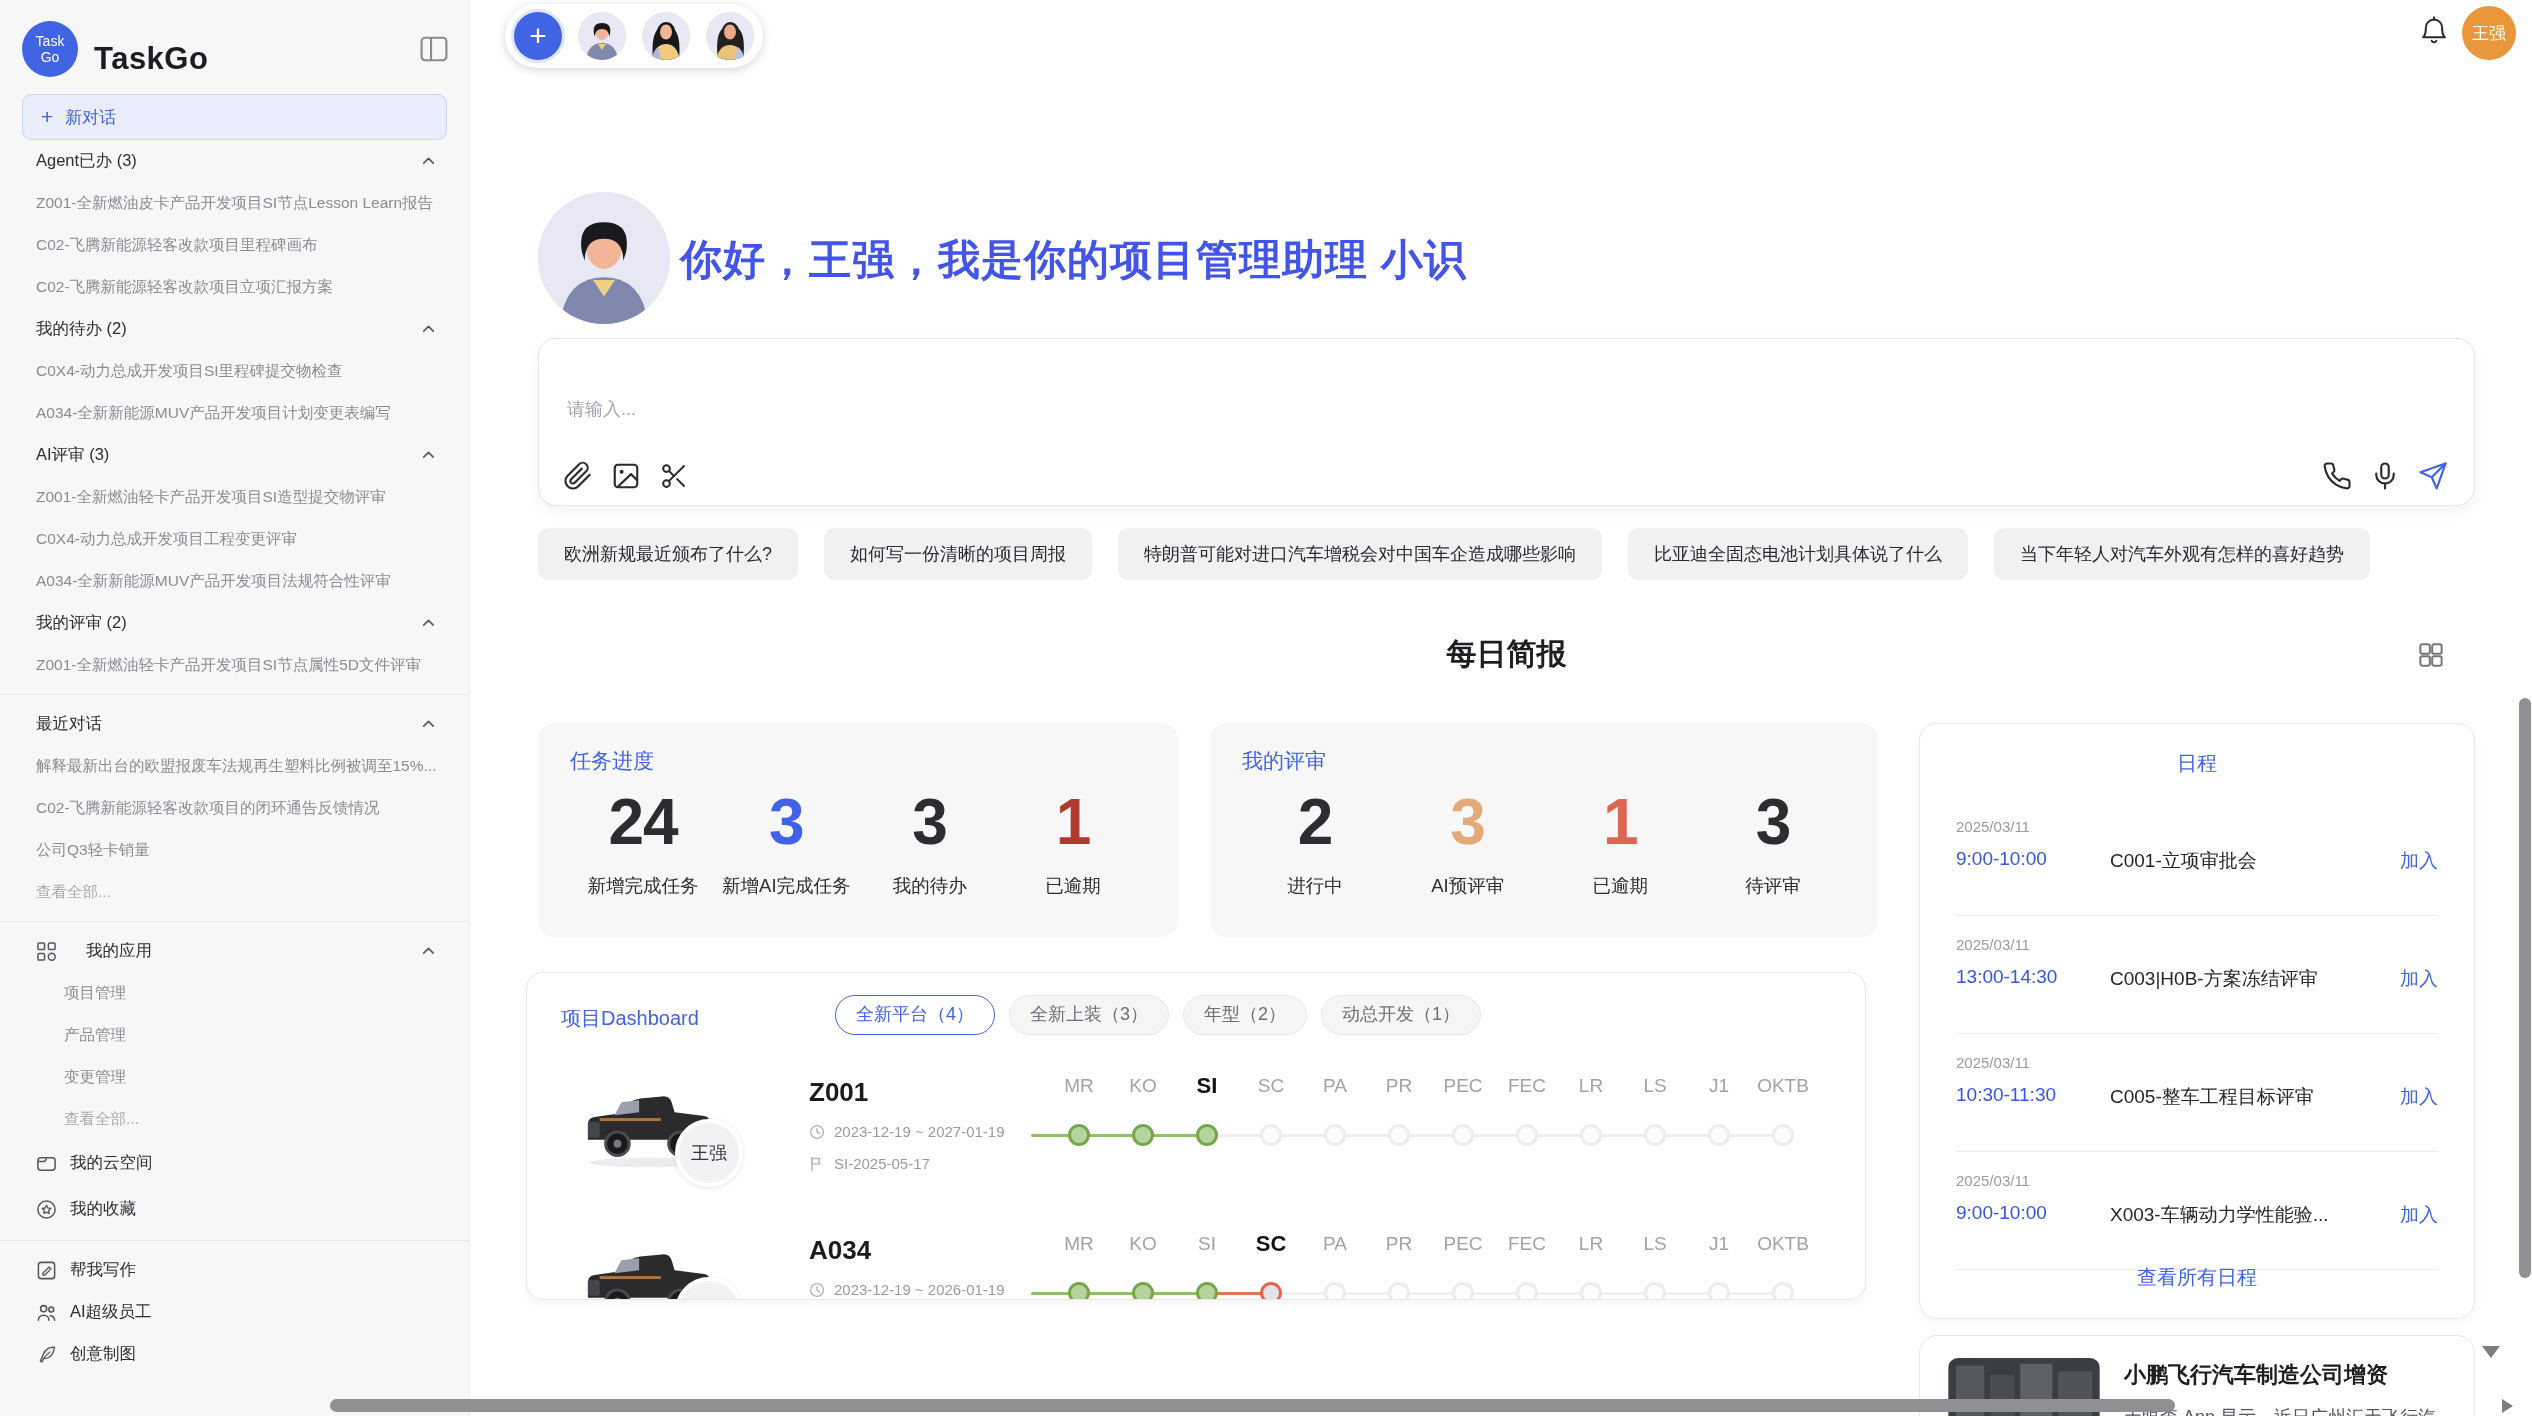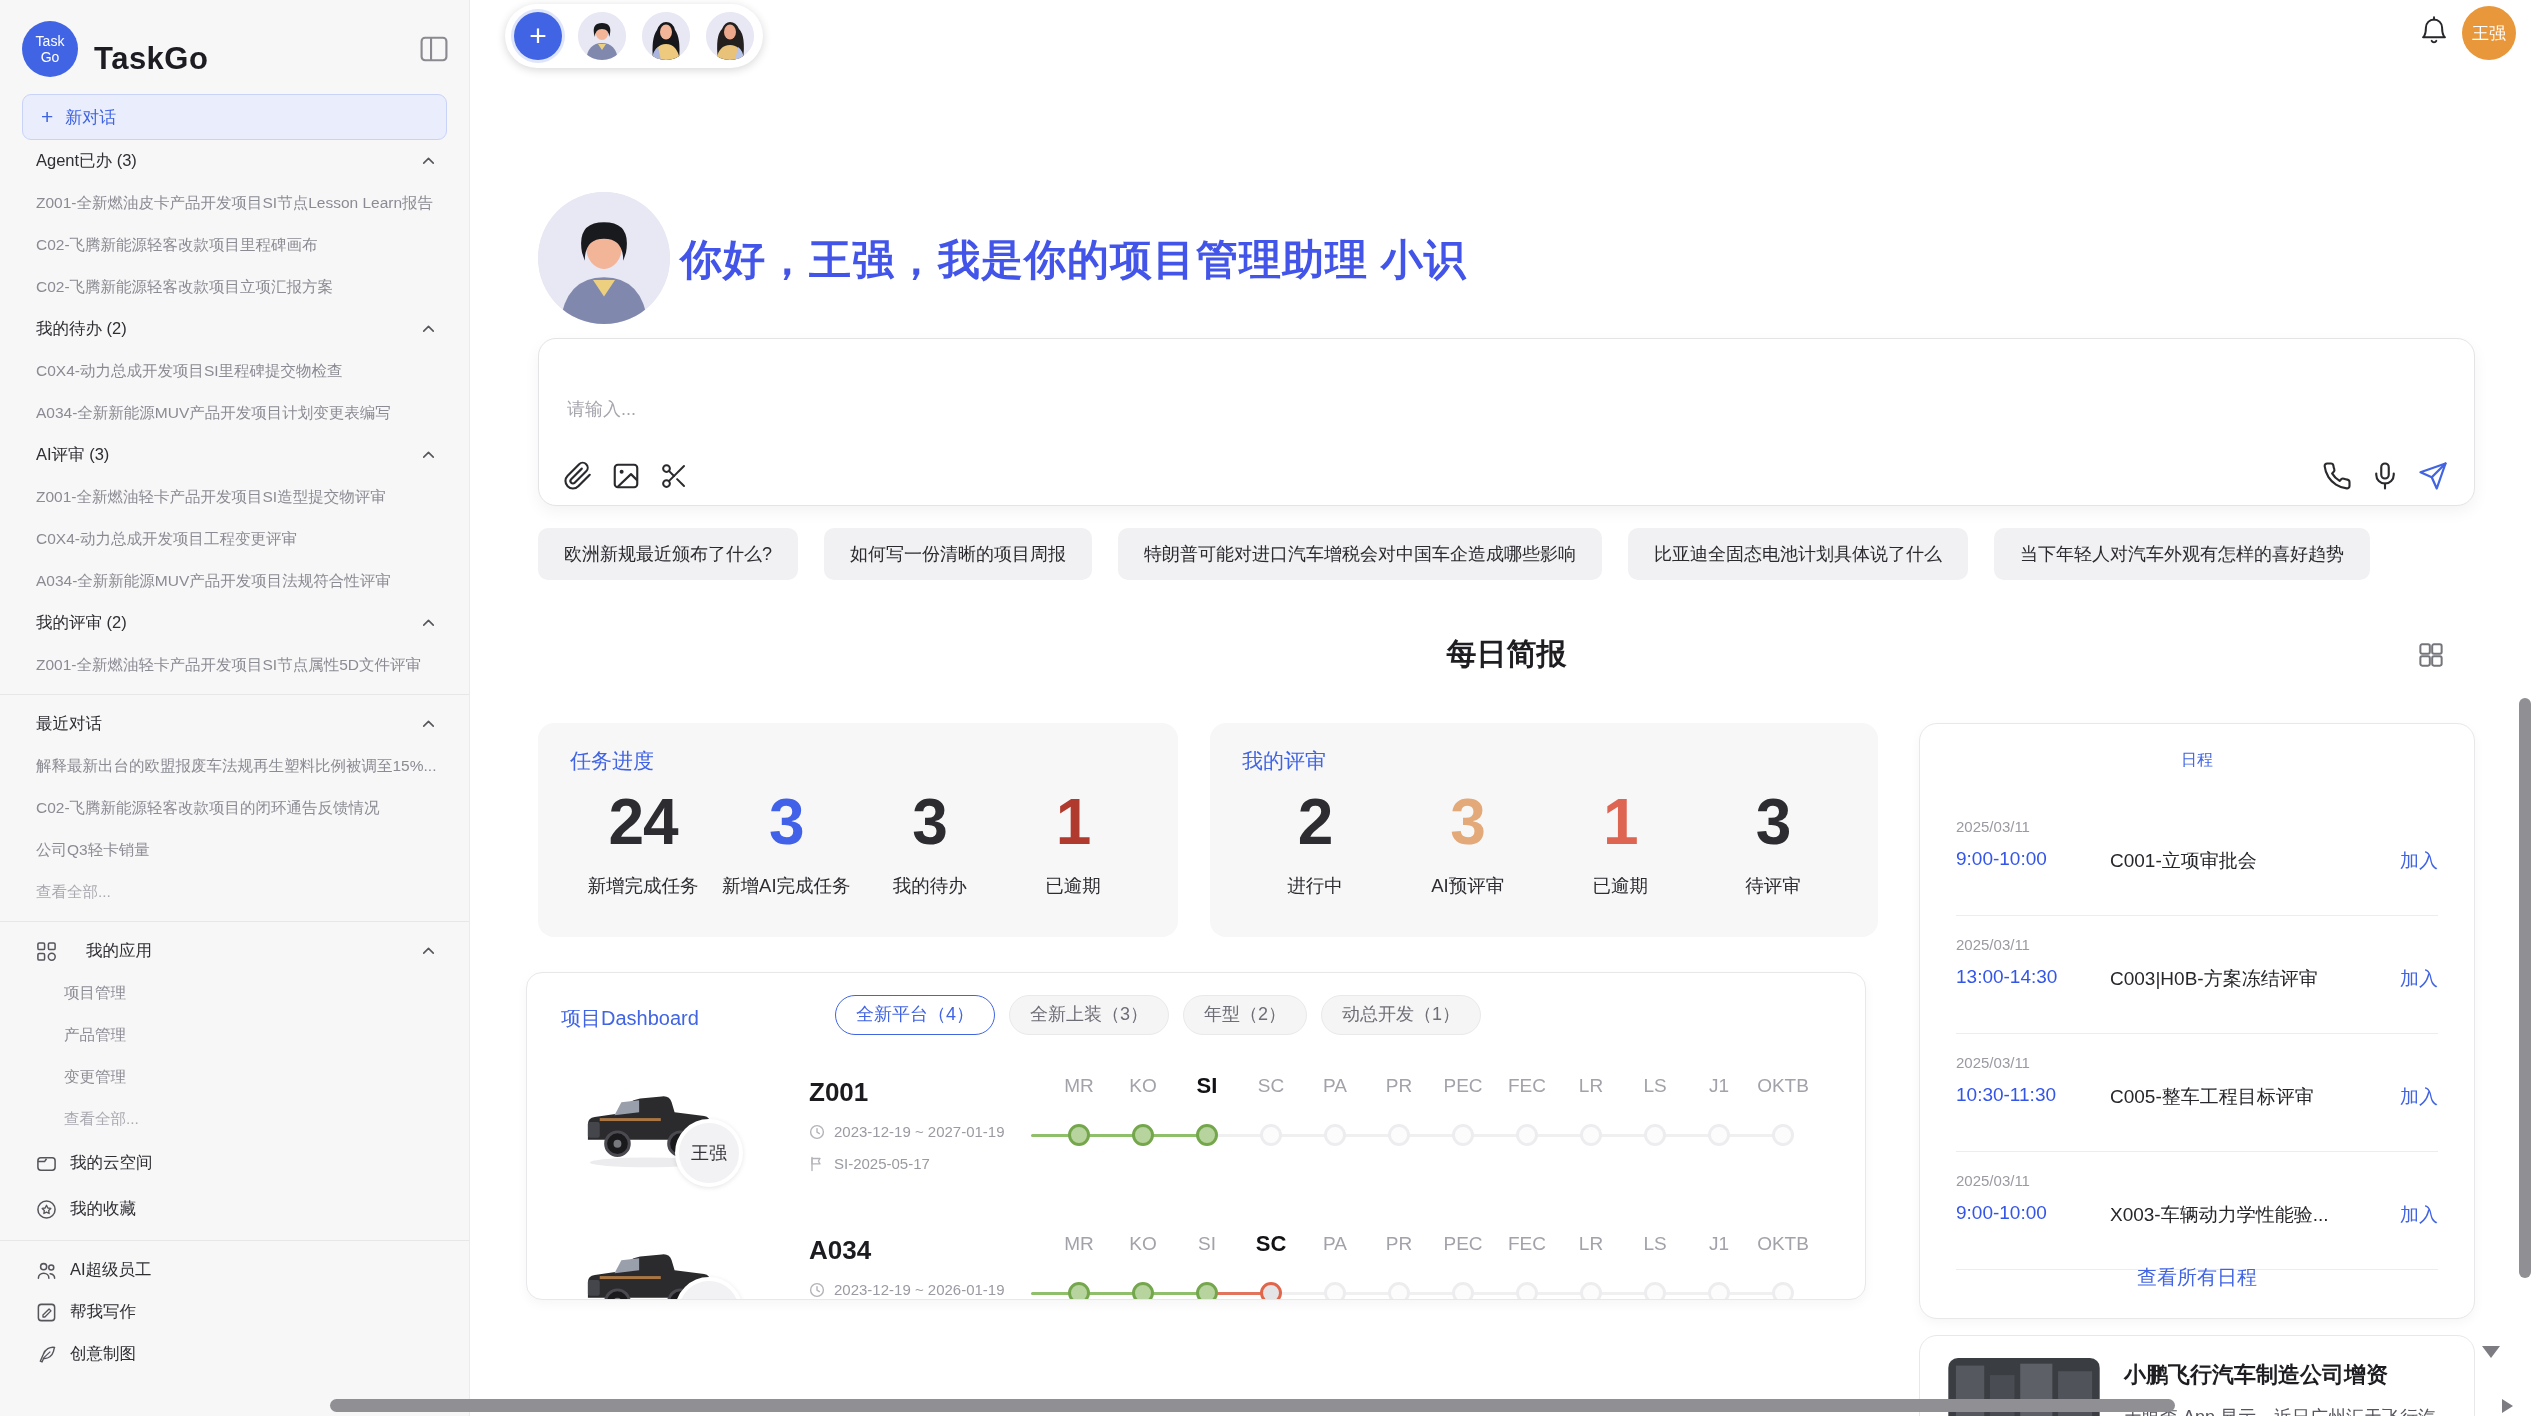--- a/index.html
+++ b/index.html
@@ -85,21 +85,21 @@
   .tline.green { background:#8fbf6a; }
   .tline.red { background:#e0745c; }
   .dot { position:absolute; top:53px; width:22px; height:22px; border-radius:50%; }
   .dot.done { background:#b7d49e; border:3px solid #74a74b; }
   .dot.pending { background:#fcfcfd; border:3px solid #ededf0; }
   .dot.overdue { background:#e4e4e6; border:3px solid #e0654b; }
   .row3-sliver { position:absolute; left:55px; top:404px; width:130px; height:30px; border-radius:10px 10px 0 0; background:#fafafa; border:1.5px solid #ededef; }
 
   
   .sched-card { position:absolute; left:1919px; top:723px; width:556px; height:596px; background:#fff; border:1.5px solid #e8e8ea; border-radius:18px; box-shadow:0 4px 12px rgba(0,0,0,.04); }
-  .sched-title { position:absolute; top:26px; left:0; right:0; text-align:center; font-size:16px; color:#4064e3; }
+  .sched-title { position:absolute; top:26px; left:0; right:0; text-align:center; font-size:20px; color:#4064e3; }
   .event { position:absolute; left:36px; right:36px; height:104px; }
   .event .date { font-size:15px; color:#9a9aa2; padding-top:6px; }
   .event .erow { margin-top:13px; position:relative; }
   .event .time { font-size:19px; color:#3355e8; font-weight:500; }
   .event .name { position:absolute; left:154px; top:0; font-size:19px; color:#26262b; white-space:nowrap; }
   .event .join { position:absolute; right:0; top:0; font-size:19px; color:#4064e3; cursor:pointer; }
   .event .sep { position:absolute; left:0; right:0; bottom:0; height:1px; background:#ededef; }
   .view-all { position:absolute; left:0; right:0; top:540px; text-align:center; font-size:20px; color:#4064e3; cursor:pointer; }
 
   
@@ -272,33 +272,33 @@
           <circle cx="11" cy="11" r="9" fill="none" stroke="currentColor" stroke-width="1.6"></circle>
           <path d="M11 6.6l1.4 2.8 3.1.5-2.2 2.2.5 3.1L11 13.7l-2.8 1.5.5-3.1-2.2-2.2 3.1-.5z" fill="none" stroke="currentColor" stroke-width="1.4" stroke-linejoin="round"></path>
         </svg>
         <span>我的收藏</span>
       </div>
 
       <div class="sb-div"></div>
 
       <div class="sb-row tool">
         <svg class="sb-ic" viewBox="0 0 22 22">
+          <rect x="2.5" y="2.5" width="17" height="17" rx="3" fill="none" stroke="currentColor" stroke-width="1.6"></rect>
+          <path d="M13.7 7.3l2 2-6.4 6.4H7.3v-2z" fill="none" stroke="currentColor" stroke-width="1.4" stroke-linejoin="round"></path>
+        </svg>
+        <span>帮我写作</span>
+      </div>
+      <div class="sb-row tool">
+        <svg class="sb-ic" viewBox="0 0 22 22">
           <circle cx="8" cy="7" r="3.2" fill="none" stroke="currentColor" stroke-width="1.6"></circle>
           <path d="M2.5 19c0-3.2 2.5-5.2 5.5-5.2s5.5 2 5.5 5.2" fill="none" stroke="currentColor" stroke-width="1.6" stroke-linecap="round"></path>
           <circle cx="16" cy="7.8" r="2.6" fill="none" stroke="currentColor" stroke-width="1.6"></circle>
           <path d="M14.8 14.3c2.7.4 4.7 2.2 4.7 4.7" fill="none" stroke="currentColor" stroke-width="1.6" stroke-linecap="round"></path>
         </svg>
         <span>AI超级员工</span>
-      </div>
-      <div class="sb-row tool">
-        <svg class="sb-ic" viewBox="0 0 22 22">
-          <rect x="2.5" y="2.5" width="17" height="17" rx="3" fill="none" stroke="currentColor" stroke-width="1.6"></rect>
-          <path d="M13.7 7.3l2 2-6.4 6.4H7.3v-2z" fill="none" stroke="currentColor" stroke-width="1.4" stroke-linejoin="round"></path>
-        </svg>
-        <span>帮我写作</span>
       </div>
       <div class="sb-row tool">
         <svg class="sb-ic" viewBox="0 0 22 22">
           <path d="M19.5 3.5c-5 -.8-10 2.2-11.8 7.2L4.5 18l1.8.8 1.7-3.8c4.9.7 9-2.6 10.3-7.3.3-1.4.6-2.8 1.2-4.2z" fill="none" stroke="currentColor" stroke-width="1.5" stroke-linejoin="round"></path>
           <path d="M8 14.5 L15 8" fill="none" stroke="currentColor" stroke-width="1.3"></path>
         </svg>
         <span>创意制图</span>
       </div>
     </div>
   </aside>

